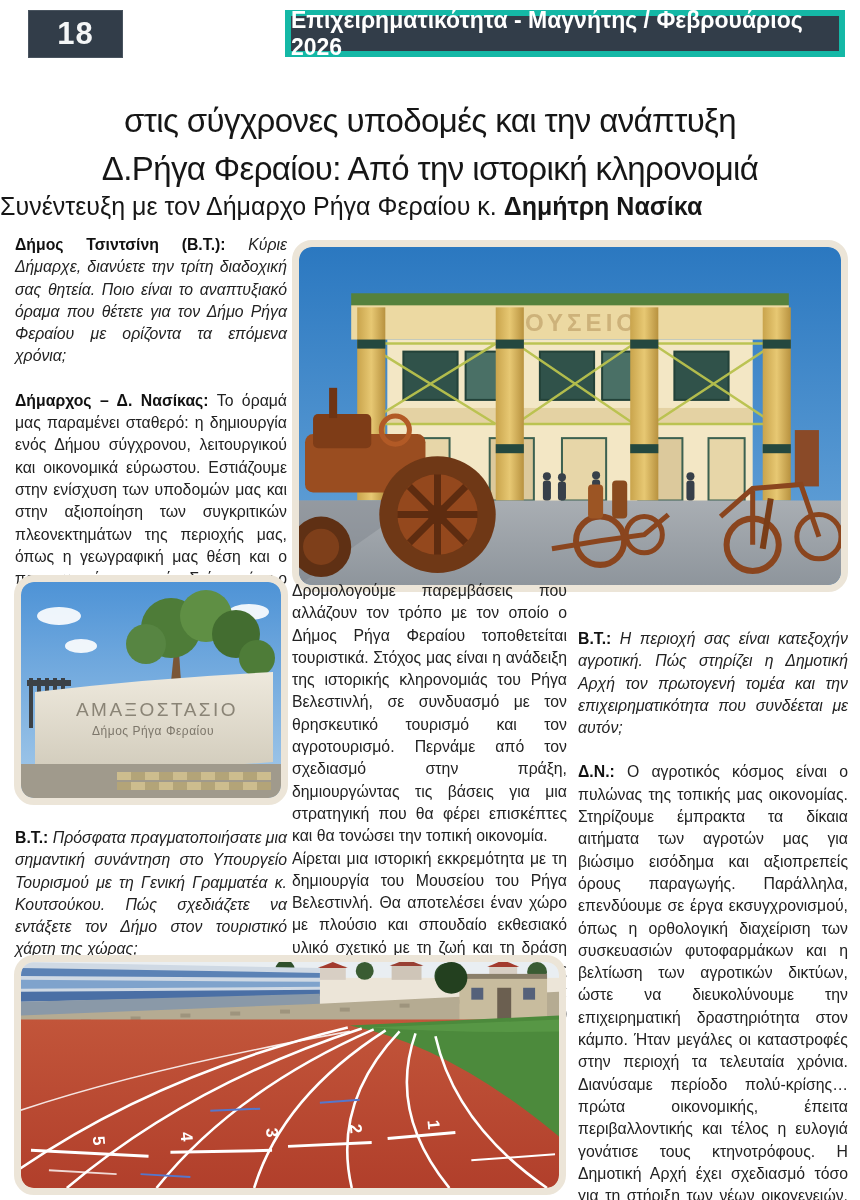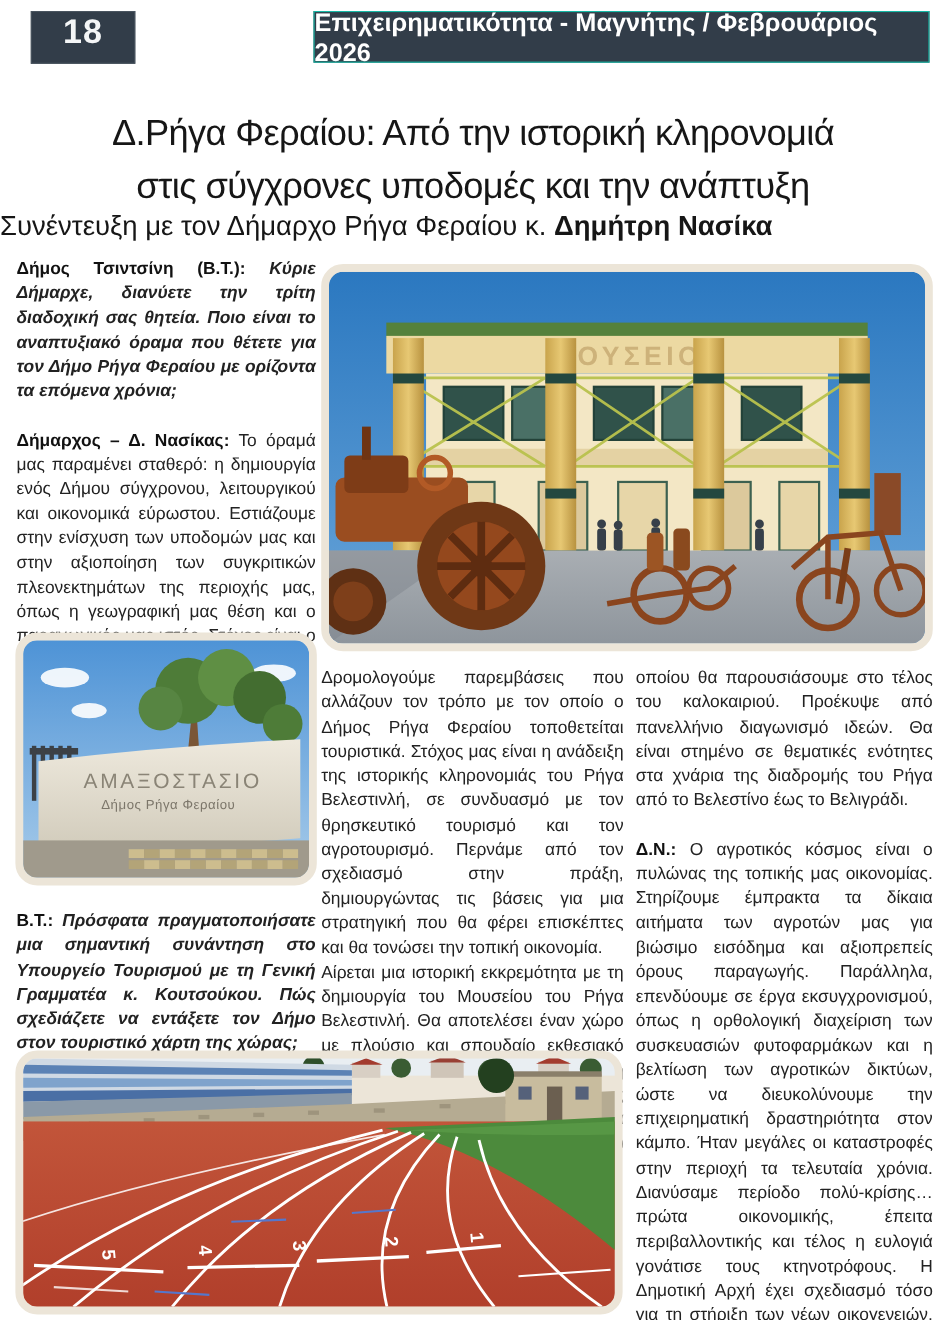--- a/index.html
+++ b/index.html
@@ -4,69 +4,69 @@
 <style>
   html,body{margin:0;padding:0;background:#ffffff;}
   .page{
     position:relative;width:860px;height:1200px;background:#ffffff;
     font-family:"Liberation Sans","DejaVu Sans",sans-serif;color:#1e1e1e;overflow:hidden;
   }
   
   .pagenum-box{
     position:absolute;left:28px;top:10px;width:95px;height:48px;
     background:#323d49;border:1px solid #49545f;box-sizing:border-box;
-    display:flex;justify-content:center;
+    display:flex;align-items:center;justify-content:center;
     color:#f4f6f7;font-size:31px;font-weight:bold;letter-spacing:1px;
   }
   .header-bar{
     position:absolute;left:285px;top:10px;width:560px;height:47px;
-    background:#323d49;border:1px solid #14b8a6;box-sizing:border-box;
+    background:#323d49;border:6px solid #14b8a6;box-sizing:border-box;
     display:flex;align-items:center;justify-content:center;
     color:#ffffff;font-size:23px;font-weight:bold;
   }
   
   .headline{
     position:absolute;left:0;top:97px;width:860px;text-align:center;
     font-size:33px;line-height:48px;font-weight:400;color:#161616;letter-spacing:-0.6px;
   }
   .subheadline{
     position:absolute;left:0;top:192px;width:860px;text-align:left;
     font-size:25px;color:#161616;font-weight:400;
   }
   .subheadline b{font-weight:bold;}
   
   .col{
     position:absolute;font-size:15.8px;line-height:22.3px;text-align:justify;color:#222222;
   }
   .col p{margin:0;}
   .col p.gap{margin-top:22px;}
   .lead{font-weight:bold;color:#111111;}
-  .qtext{font-style:italic;font-weight:bold;}
+  .qtext{font-style:italic;}
   
   .photo-frame{
     position:absolute;border:7px solid #ece5d8;border-radius:20px;
     overflow:hidden;background:#ece5d8;box-sizing:border-box;
   }
   .photo-frame svg{display:block;width:100%;height:100%;border-radius:12px;}
 </style>
 </head>
 <body>
 
 <div class="page">
 
   <div class="pagenum-box">
     <span>18</span>
   </div>
   <div class="header-bar">
     <span>Επιχειρηματικότητα - Μαγνήτης / Φεβρουάριος 2026</span>
   </div>
 
   <div class="headline">
+    <span style="display:block">στις σύγχρονες υποδομές και την ανάπτυξη</span>
     <span style="display:block">Δ.Ρήγα Φεραίου: Από την ιστορική κληρονομιά</span>
-    <span style="display:block">στις σύγχρονες υποδομές και την ανάπτυξη</span>
   </div>
   <div class="subheadline">
     <span>Συνέντευξη με τον Δήμαρχο Ρήγα Φεραίου κ. </span><b>Δημήτρη Νασίκα</b>
   </div>
 
   <div class="col" style="left:15px;top:234px;width:272px;">
     <p><span class="lead">Δήμος Τσιντσίνη (Β.Τ.):</span><span class="qtext"> Κύριε Δήμαρχε, διανύετε την τρίτη διαδοχική σας θητεία. Ποιο είναι το αναπτυξιακό όραμα που θέτετε για τον Δήμο Ρήγα Φεραίου με ορίζοντα τα επόμενα χρόνια;</span></p>
     <p class="gap"><span class="lead">Δήμαρχος – Δ. Νασίκας:</span><span> Το όραμά μας παραμένει σταθερό: η δημιουργία ενός Δήμου σύγχρονου, λειτουργικού και οικονομικά εύρωστου. Εστιάζουμε στην ενίσχυση των υποδομών μας και στην αξιοποίηση των συγκριτικών πλεονεκτημάτων της περιοχής μας, όπως η γεωγραφική μας θέση και ο παραγωγικός μας ιστός. Στόχος είναι ο Δήμος μας να αποτελεί πόλο έλξης για νέες επενδύσεις, προσφέροντας ταυτόχρονα υψηλή ποιότητα ζωής στους κατοίκους.</span></p>
   </div>
 
@@ -253,27 +253,27 @@
         </g>
       </g>
     </svg>
   </div>
 
   <div class="col" style="left:15px;top:816px;width:272px;margin-top:11px;">
     <p><span class="lead">Β.Τ.:</span><span class="qtext"> Πρόσφατα πραγματοποιήσατε μια σημαντική συνάντηση στο Υπουργείο Τουρισμού με τη Γενική Γραμματέα κ. Κουτσούκου. Πώς σχεδιάζετε να εντάξετε τον Δήμο στον τουριστικό χάρτη της χώρας;</span></p>
     <p class="gap"><span class="lead">Δ.Ν.:</span><span> Η συνάντηση αυτή ήταν κομβική.</span></p>
   </div>
 
-  <div class="col" style="left:292px;top:606px;width:275px;">
+  <div class="col" style="left:292px;top:580px;width:275px;">
     <p>Δρομολογούμε παρεμβάσεις που αλλάζουν τον τρόπο με τον οποίο ο Δήμος Ρήγα Φεραίου τοποθετείται τουριστικά. Στόχος μας είναι η ανάδειξη της ιστορικής κληρονομιάς του Ρήγα Βελεστινλή, σε συνδυασμό με τον θρησκευτικό τουρισμό και τον αγροτουρισμό. Περνάμε από τον σχεδιασμό στην πράξη, δημιουργώντας τις βάσεις για μια στρατηγική που θα φέρει επισκέπτες και θα τονώσει την τοπική οικονομία.</p>
     <p>Αίρεται μια ιστορική εκκρεμότητα με τη δημιουργία του Μουσείου του Ρήγα Βελεστινλή. Θα αποτελέσει έναν χώρο με πλούσιο και σπουδαίο εκθεσιακό υλικό σχετικό με τη ζωή και τη δράση του Διαφωτιστή και Εθνεγέρτη της Ελληνικής Επανάστασης Ρήγα Βελεστινλή. Θα είναι ένας χώρος 1.500 τ.μ. την μελέτη του</p>
   </div>
 
   <div class="col" style="left:578px;top:606px;width:270px;">
-    <p>οποίου θα παρουσιάσουμε στο τέλος του καλοκαιριού. Προέκυψε από πανελλήνιο διαγωνισμό ιδεών. Θα είναι στημένο σε θεματικές ενότητες στα χνάρια της διαδρομής του Ρήγα από το Βελεστίνο έως το Βελιγράδι.</p>
+    <p class="gap"><span class="lead">Β.Τ.:</span><span class="qtext"> Η περιοχή σας είναι κατεξοχήν αγροτική. Πώς στηρίζει η Δημοτική Αρχή τον πρωτογενή τομέα και την επιχειρηματικότητα που συνδέεται με αυτόν;</span></p>
     <p class="gap"><span class="lead">Δ.Ν.:</span><span> Ο αγροτικός κόσμος είναι ο πυλώνας της τοπικής μας οικονομίας. Στηρίζουμε έμπρακτα τα δίκαια αιτήματα των αγροτών μας για βιώσιμο εισόδημα και αξιοπρεπείς όρους παραγωγής. Παράλληλα, επενδύουμε σε έργα εκσυγχρονισμού, όπως η ορθολογική διαχείριση των συσκευασιών φυτοφαρμάκων και η βελτίωση των αγροτικών δικτύων, ώστε να διευκολύνουμε την επιχειρηματική δραστηριότητα στον κάμπο. Ήταν μεγάλες οι καταστροφές στην περιοχή τα τελευταία χρόνια. Διανύσαμε περίοδο πολύ-κρίσης… πρώτα οικονομικής, έπειτα περιβαλλοντικής και τέλος η ευλογιά γονάτισε τους κτηνοτρόφους. Η Δημοτική Αρχή έχει σχεδιασμό τόσο για τη στήριξη των νέων οικογενειών, όσο και των κτηνοτρόφων που επλήγησαν. Ο αγώνας είναι κοινός και συνεχής για τον τόπο μας και τους συμπολίτες μας.</span></p>
   </div>
 
   <div class="photo-frame" style="left:14px;top:955px;width:552px;height:240px;">
     <svg viewBox="0 0 540 228" preserveAspectRatio="none">
       <defs>
         <linearGradient id="trk" x1="0" y1="0" x2="0" y2="1">
           <stop offset="0" stop-color="#c2553a"></stop>
             <stop offset="1" stop-color="#b13f2b"></stop>
         </linearGradient>

